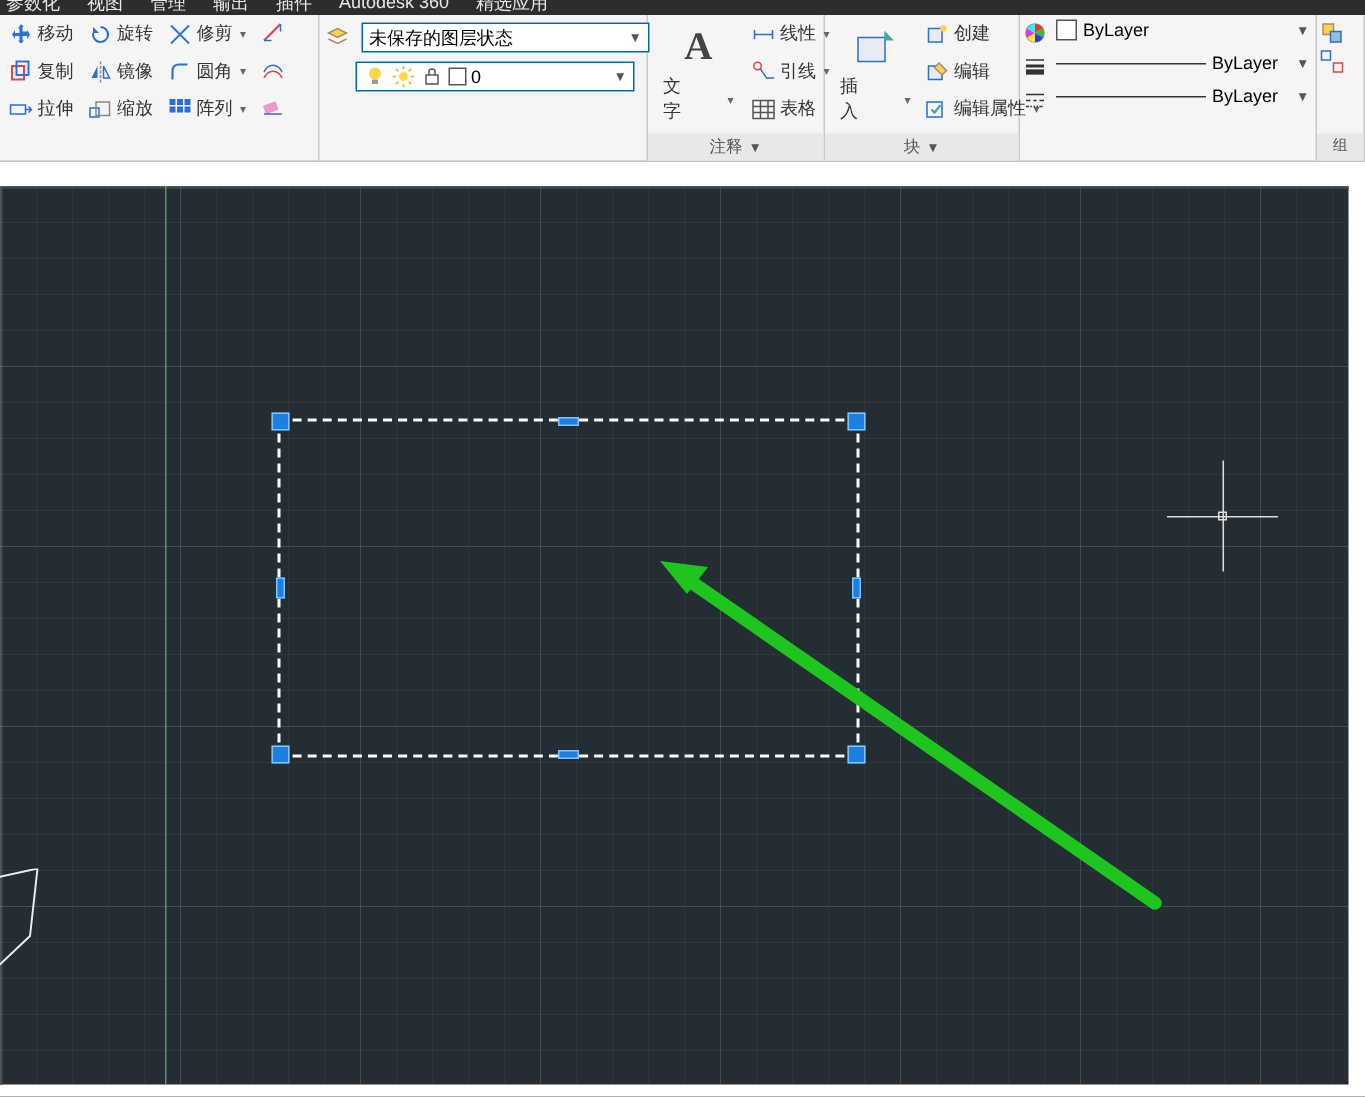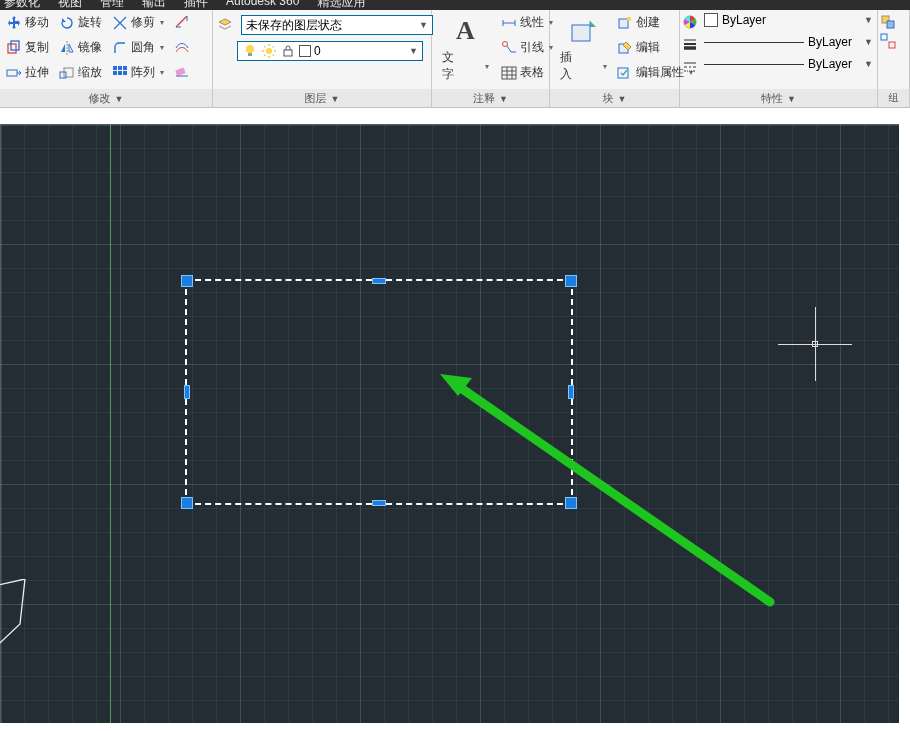--- a/index.html
+++ b/index.html
@@ -195,21 +195,20 @@
         <div class="row">
             <span class="icon">
               <svg viewBox="0 0 16 16">
                 <rect x="2" y="7" width="9" height="6" rx="1" fill="#e9c" transform="rotate(-20 6 10)"></rect>
                 <path d="M2 14h12" stroke="#2a6fd6"></path>
               </svg>
             </span>
           </div>
       </div>
     </div>
-    <div class="panel-title"><span>修改</span><span class="dd">▼</span></div>
   </div>
 
   <div class="panel" style="width:219px">
     <div class="panel-body" style="flex-direction:column; padding:4px 0 0 0; gap:4px">
       <div style="display:flex; align-items:center; gap:4px; padding:0 4px">
         <span class="icon">
             <svg viewBox="0 0 16 16">
               <path d="M2 5l6-3 6 3-6 3z" fill="#fbd34d" stroke="#a87"></path>
               <path d="M2 9l6 3 6-3" fill="none" stroke="#a87"></path>
             </svg>
@@ -240,21 +239,20 @@
                 <rect x="4" y="7" width="8" height="6" fill="none" stroke="#555"></rect>
                 <path d="M6 7V5a2 2 0 1 1 4 0v2" fill="none" stroke="#555"></path>
               </svg>
             </span>
           <span style="width:12px;height:12px;border:1px solid #555;background:#fff"></span>
           <span>0</span>
         </span>
         <span class="arr">▼</span>
       </div>
     </div>
-    <div class="panel-title"><span>图层</span><span class="dd">▼</span></div>
   </div>
 
   <div class="panel" style="width:118px">
     <div class="panel-body">
       <div class="big-icon">
         <div class="ic">
             <span style="font-size:26px;font-family:serif;font-weight:bold;color:#444">A</span>
           </div>
         <div class="lbl">
             <span>文字</span>
@@ -382,21 +380,20 @@
           <span>ByLayer</span>
             <span class="arr">▼</span>
         </div>
         <div class="prop-row">
           <span class="line-sample"></span>
           <span>ByLayer</span>
             <span class="arr">▼</span>
         </div>
       </div>
     </div>
-    <div class="panel-title"><span>特性</span><span class="dd">▼</span></div>
   </div>
 
   <div class="panel" style="width:32px">
     <div class="panel-body" style="flex-direction:column;gap:3px;padding:4px 2px">
       <span class="icon">
           <svg viewBox="0 0 16 16">
             <rect x="2" y="2" width="7" height="7" fill="#fbd34d" stroke="#a87"></rect>
             <rect x="7" y="7" width="7" height="7" fill="#9bd" stroke="#2a6fd6"></rect>
           </svg>
         </span>

